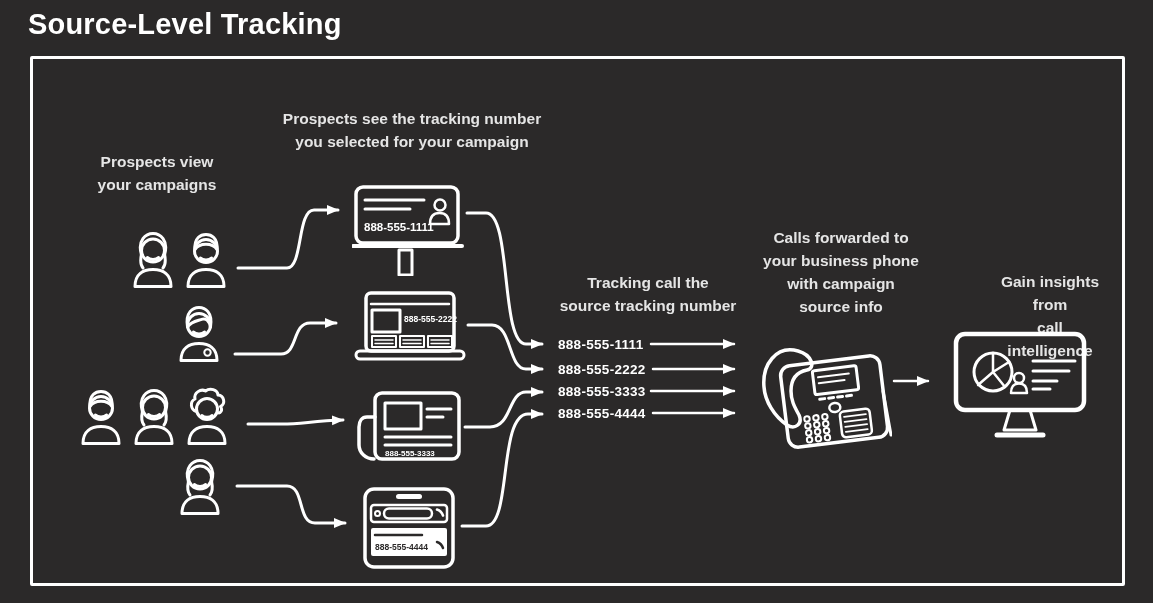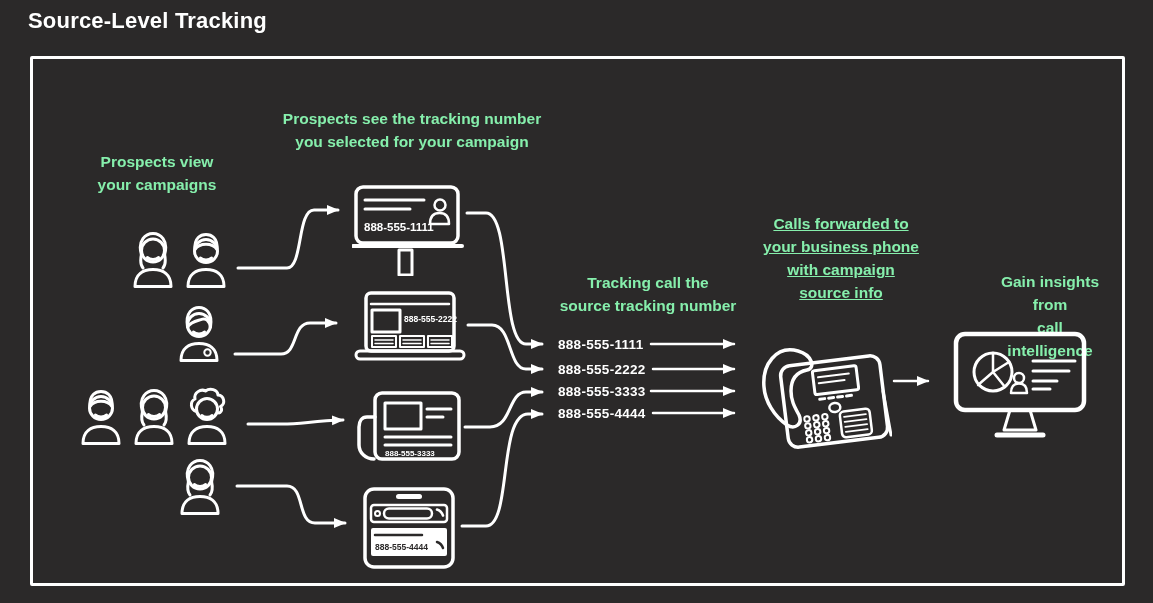--- a/index.html
+++ b/index.html
@@ -3,35 +3,35 @@
 <meta charset="utf-8">
 <style>
   html,body{margin:0;padding:0;}
   body{
     width:1153px;height:603px;position:relative;overflow:hidden;
     background:#2b2929;color:#f2f2f2;
     font-family:"Liberation Sans", sans-serif;
   }
   .title{
     position:absolute;left:28px;top:8px;
-    font-size:22px;font-weight:bold;color:#ffffff;letter-spacing:.2px;
+    font-size:29px;font-weight:bold;color:#ffffff;letter-spacing:.2px;
   }
   .frame{
     position:absolute;left:30px;top:56px;width:1089px;height:524px;
     border:3px solid #ffffff;border-radius:2px;
   }
   .label{
     position:absolute;transform:translateX(-50%);
     white-space:pre-line;text-align:center;
-    font-size:15.5px;line-height:23px;font-weight:600;color:#86efac;
+    font-size:15.5px;line-height:23px;font-weight:600;color:#e5e5e5;
   }
   .lbl-see{left:412px;top:107px;}
   .lbl-view{left:157px;top:150px;}
   .lbl-call{left:648px;top:271px;}
-  .lbl-forward{left:841px;top:212px;text-decoration:underline;}
+  .lbl-forward{left:841px;top:226px;}
   .lbl-insights{left:1014px;top:270px;margin-left:36px;}
   .abs{position:absolute;}
   .people-row{position:absolute;display:flex;gap:7px;}
   .num{
     position:absolute;left:558px;color:#ffffff;
     font-size:13.5px;font-weight:bold;letter-spacing:.3px;
   }
   #arrows{position:absolute;left:0;top:0;}
   .hidden-defs{position:absolute;width:0;height:0;overflow:hidden;}
   svg{display:block;}

